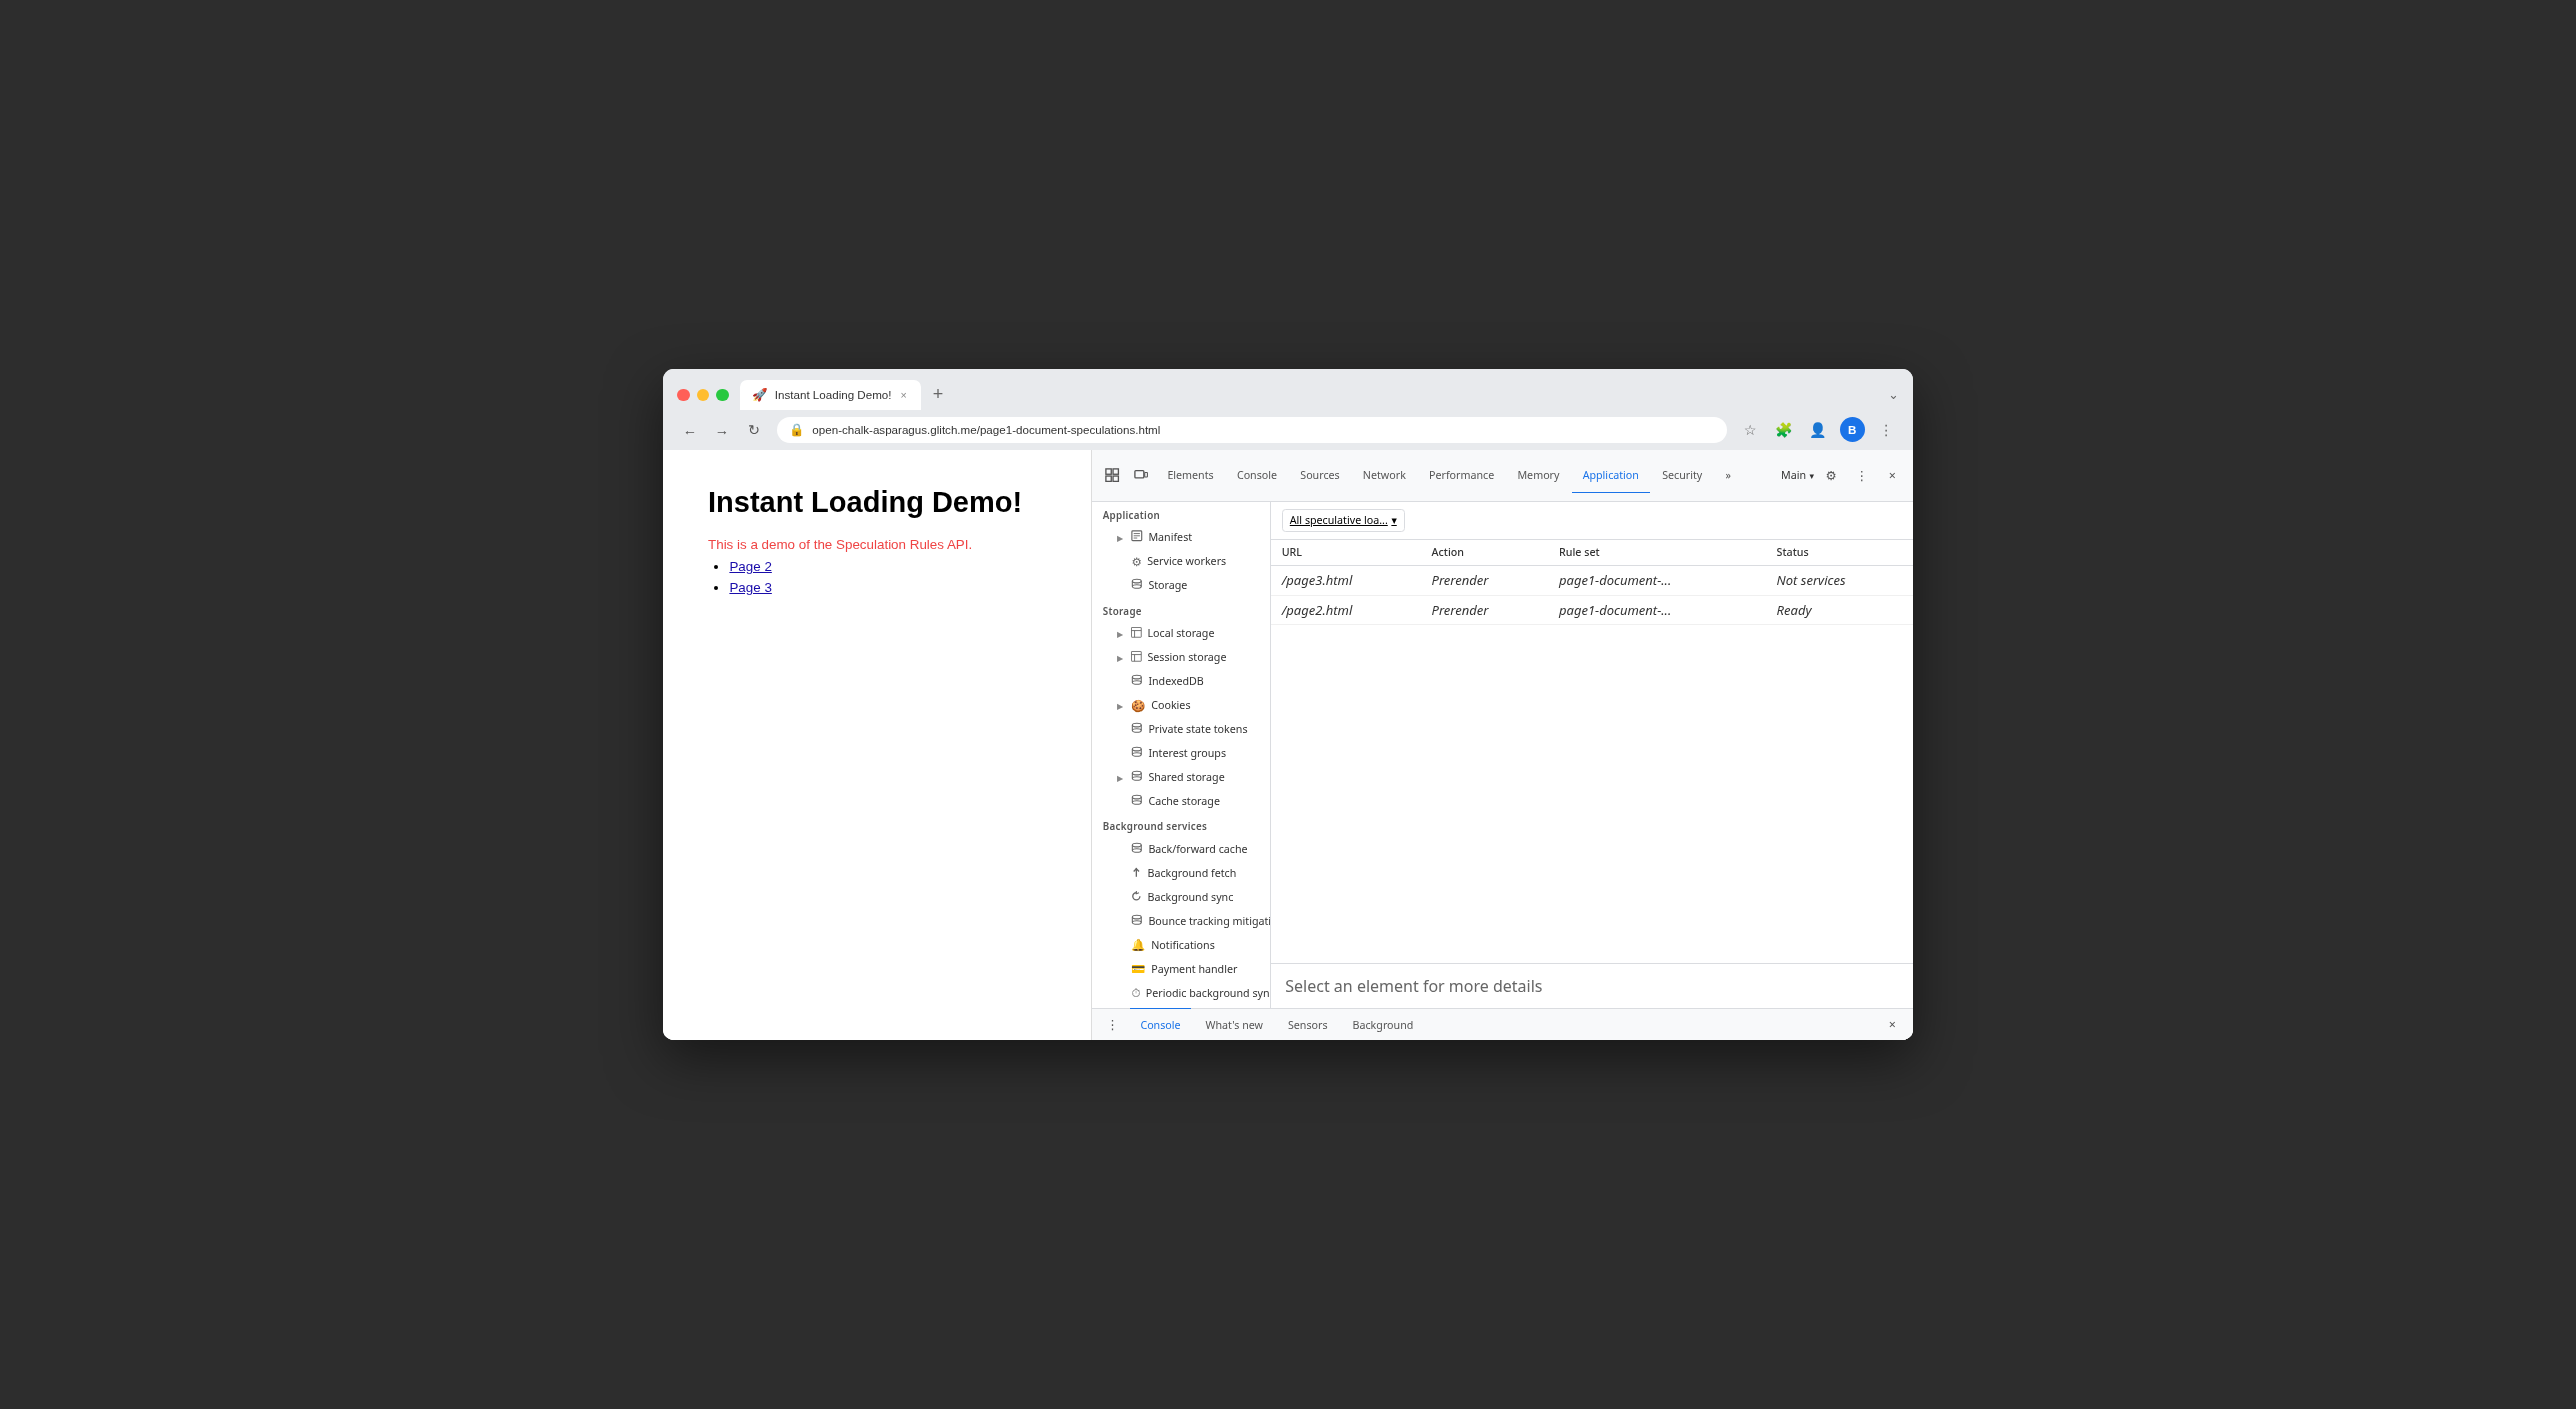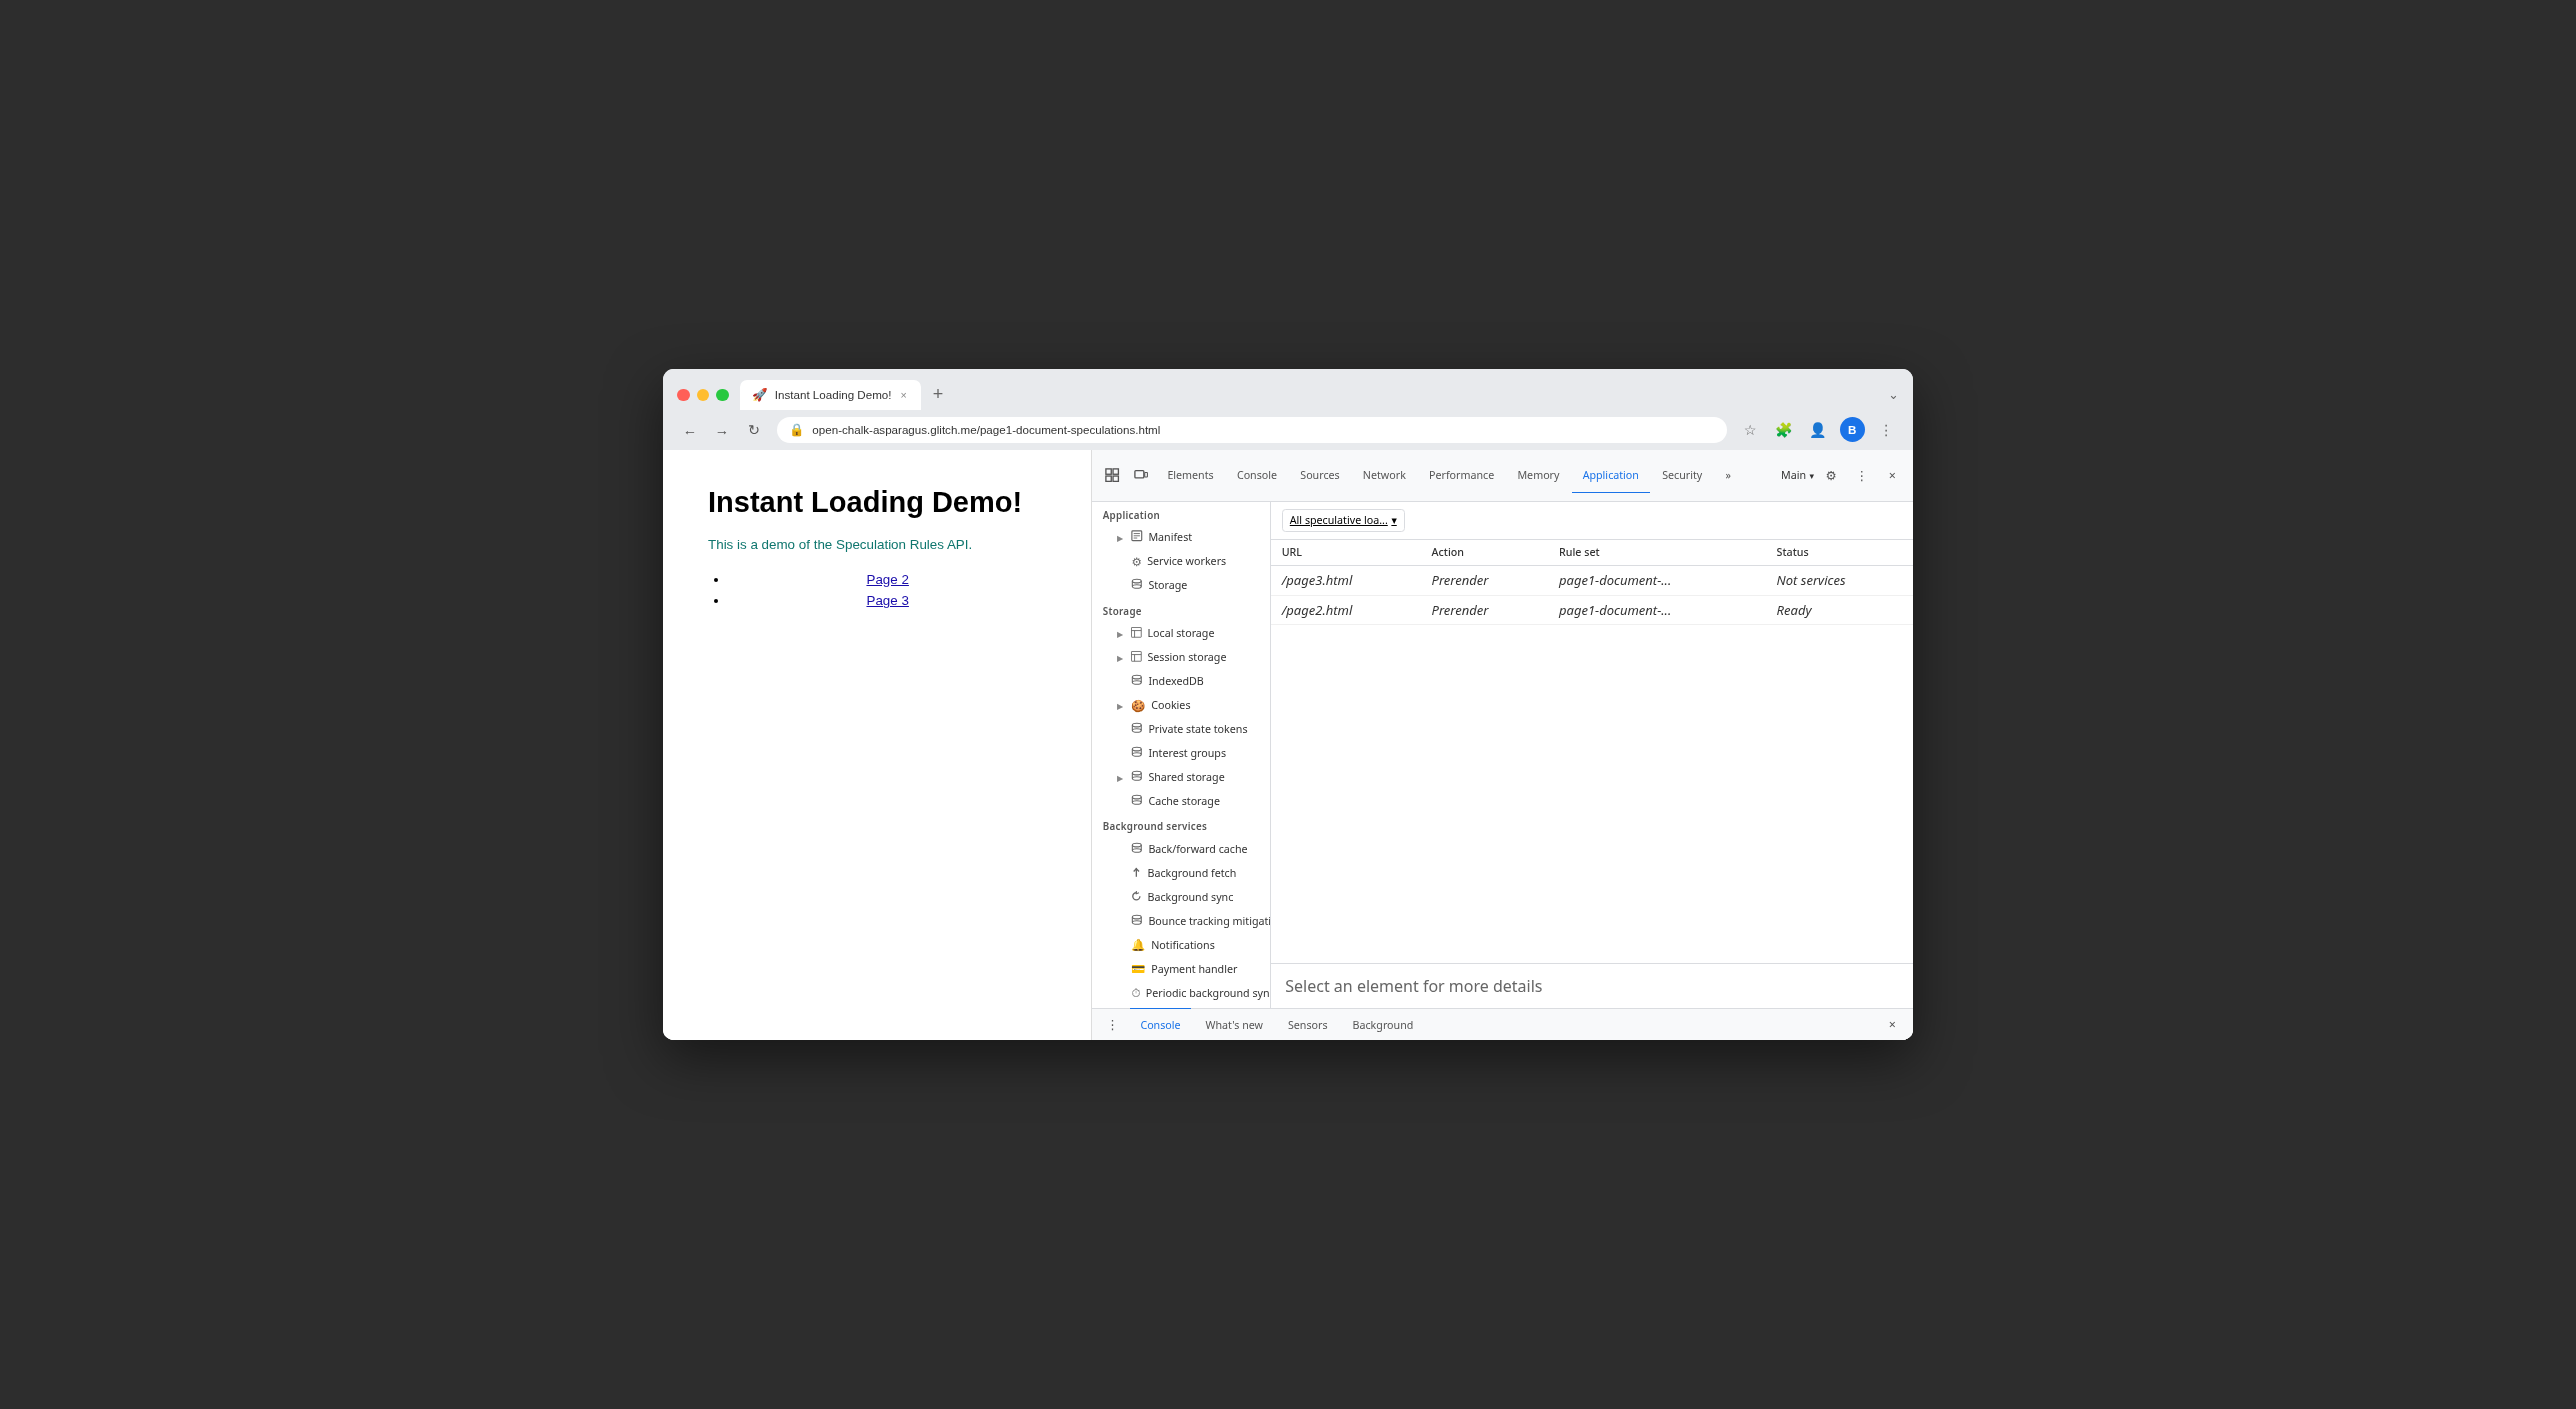--- a/index.html
+++ b/index.html
@@ -157,30 +157,29 @@
       border-right: 0.9px solid #ddd;
     }
     .page-title {
       font-size: 29px;
       font-weight: 700;
       color: #000;
       margin-bottom: 18px;
     }
     .page-desc {
       font-size: 13.4px;
-      color: #0f766e;
-      margin-bottom: 19px;
+      color: #ef4444;
+      margin-bottom: 6px;
     }
     .page-links {
       list-style: disc;
       padding-left: 21.4px;
     }
     .page-links li {
       margin: 5.4px 0;
-      text-align: center;
     }
     .page-links a {
       color: #1a0dab;
       font-size: 13.4px;
       text-decoration: underline;
       cursor: pointer;
     }
     
     .devtools {
       flex: 1;

